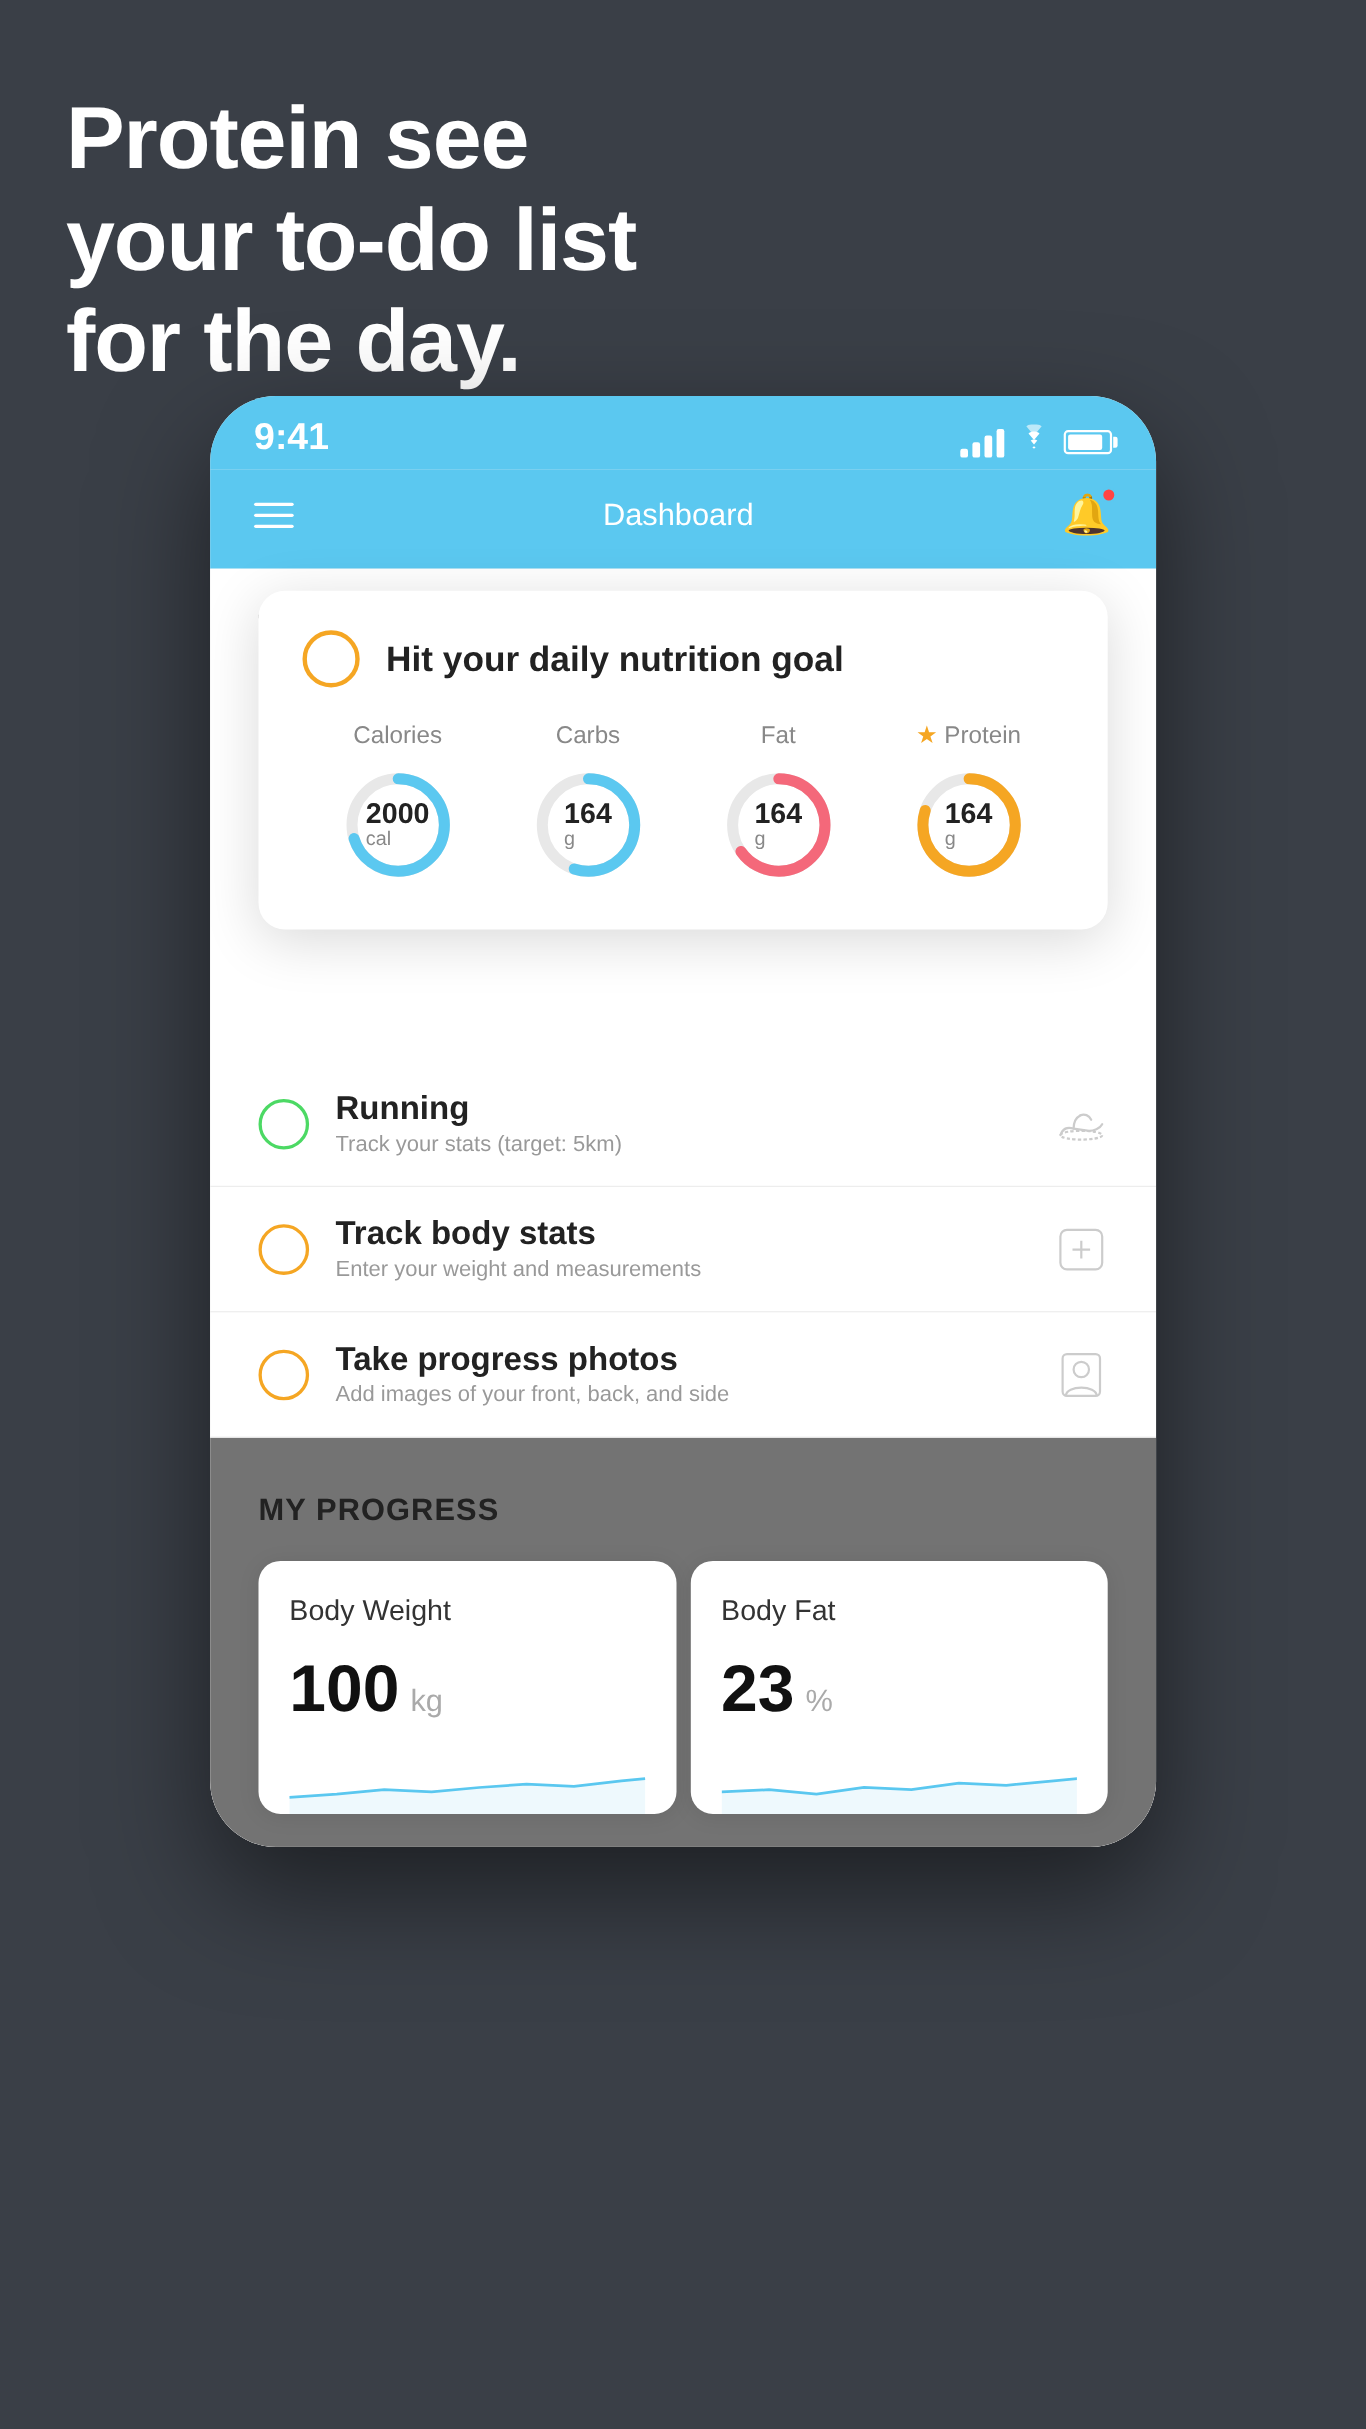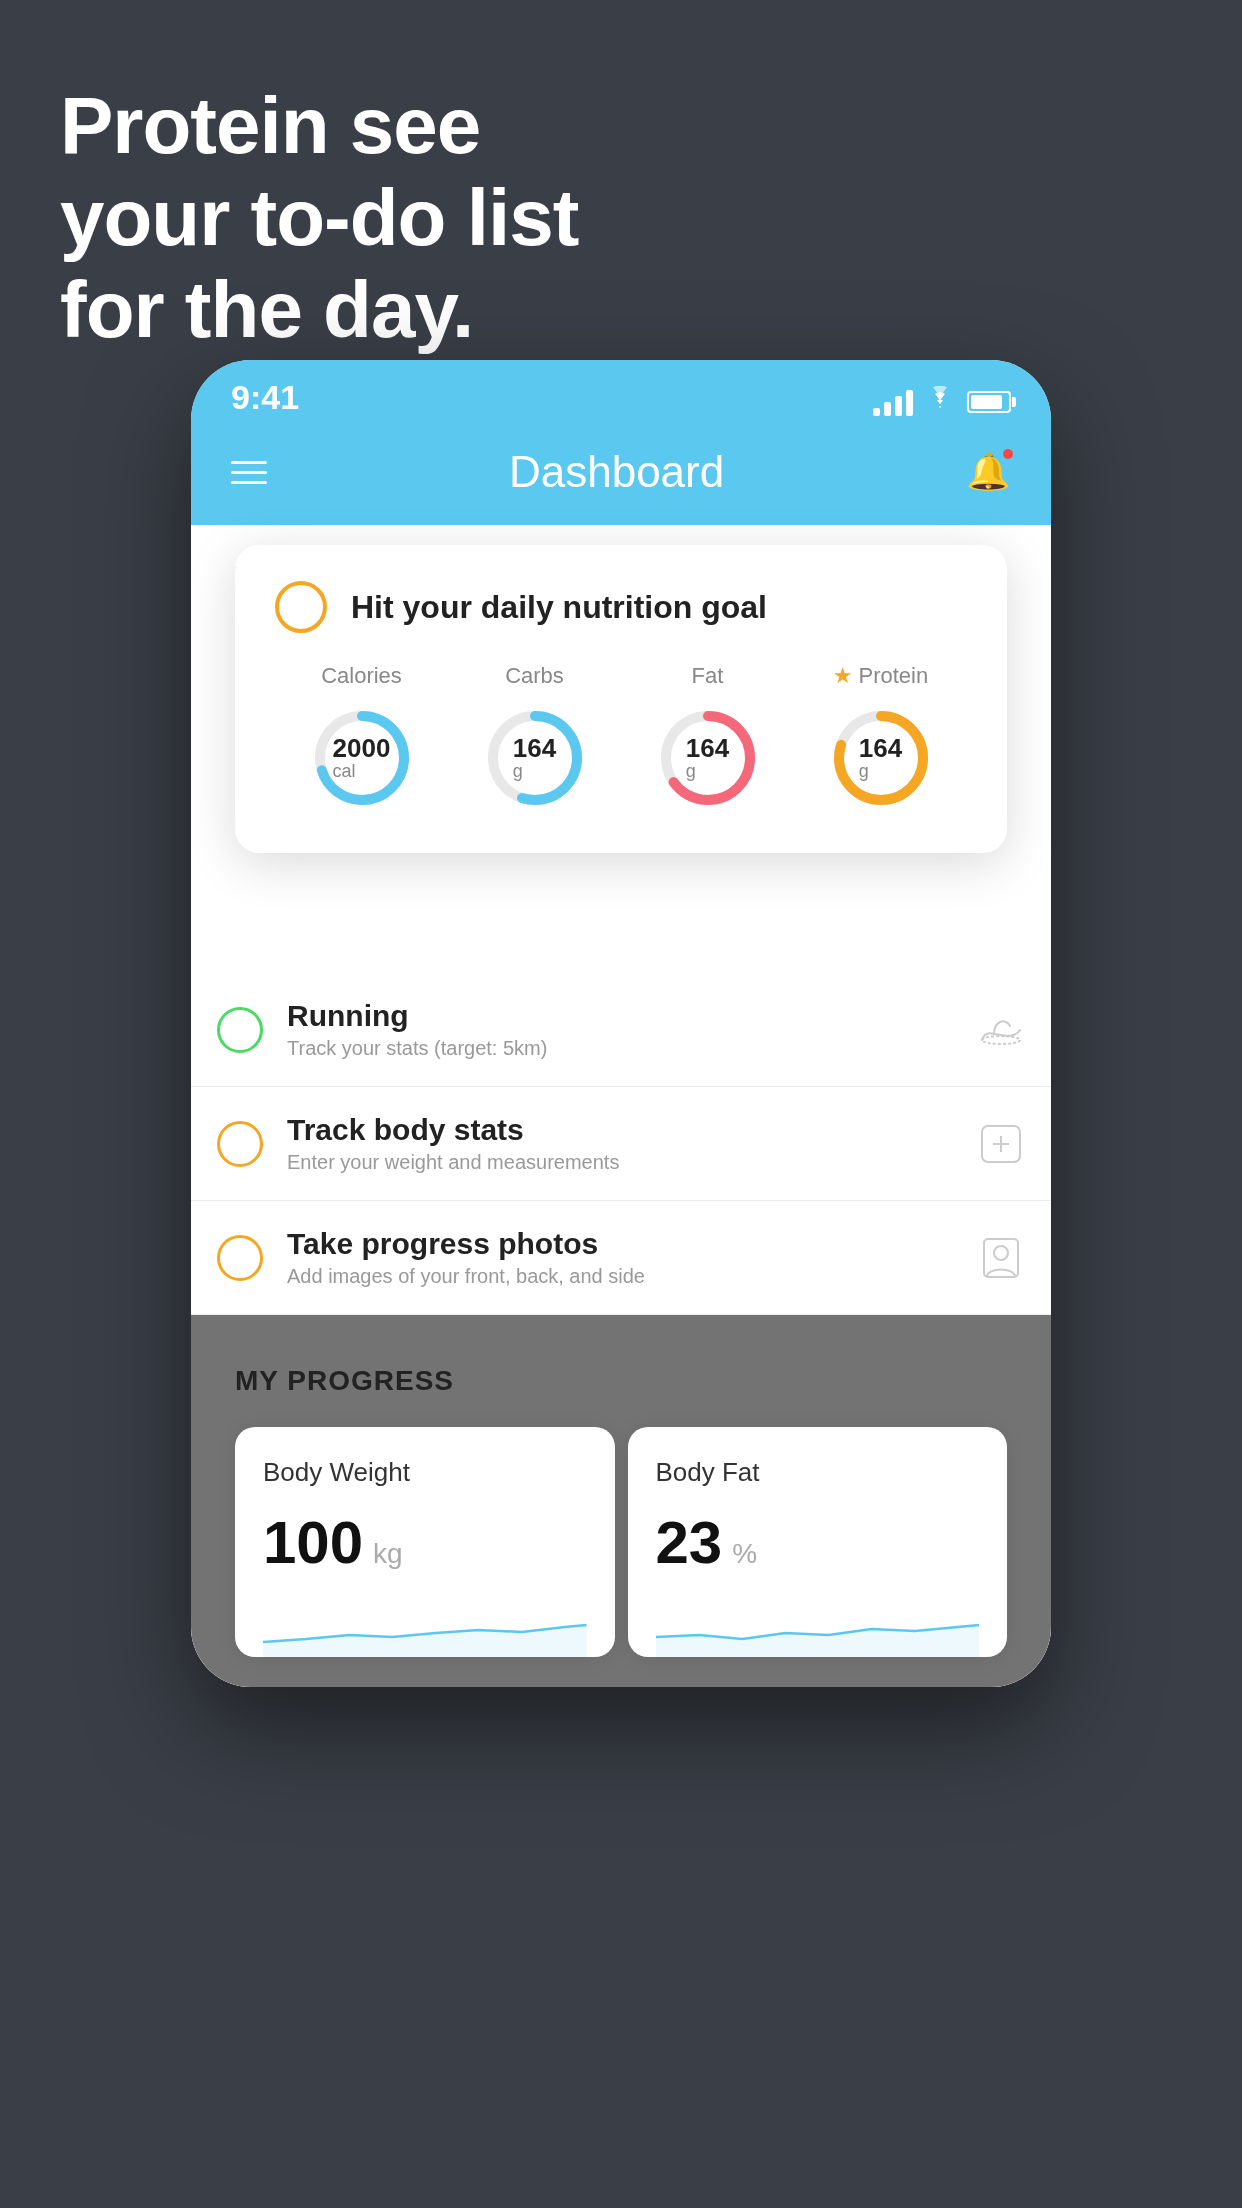--- a/index.html
+++ b/index.html
@@ -114,21 +114,21 @@
     }
     .hamburger span {
       display: block;
       width: 36px;
       height: 3px;
       background: white;
       border-radius: 2px;
     }
     .nav-title {
       color: white;
-      font-size: 44px;
+      font-size: 28px;
       font-weight: 500;
     }
     .bell-icon {
       position: relative;
       font-size: 36px;
       color: white;
     }
     .bell-dot {
       position: absolute;
       top: -4px;
@@ -243,21 +243,21 @@
     }
 
     
     .todo-list {
       padding: 0 0;
       margin-top: 360px;
     }
     .todo-item {
       display: flex;
       align-items: center;
-      padding: 26px 26px;
+      padding: 26px 44px;
       border-bottom: 1px solid #ebebeb;
       position: relative;
     }
     .todo-circle {
       width: 46px;
       height: 46px;
       border-radius: 50%;
       border: 3px solid;
       flex-shrink: 0;
       margin-right: 24px;

